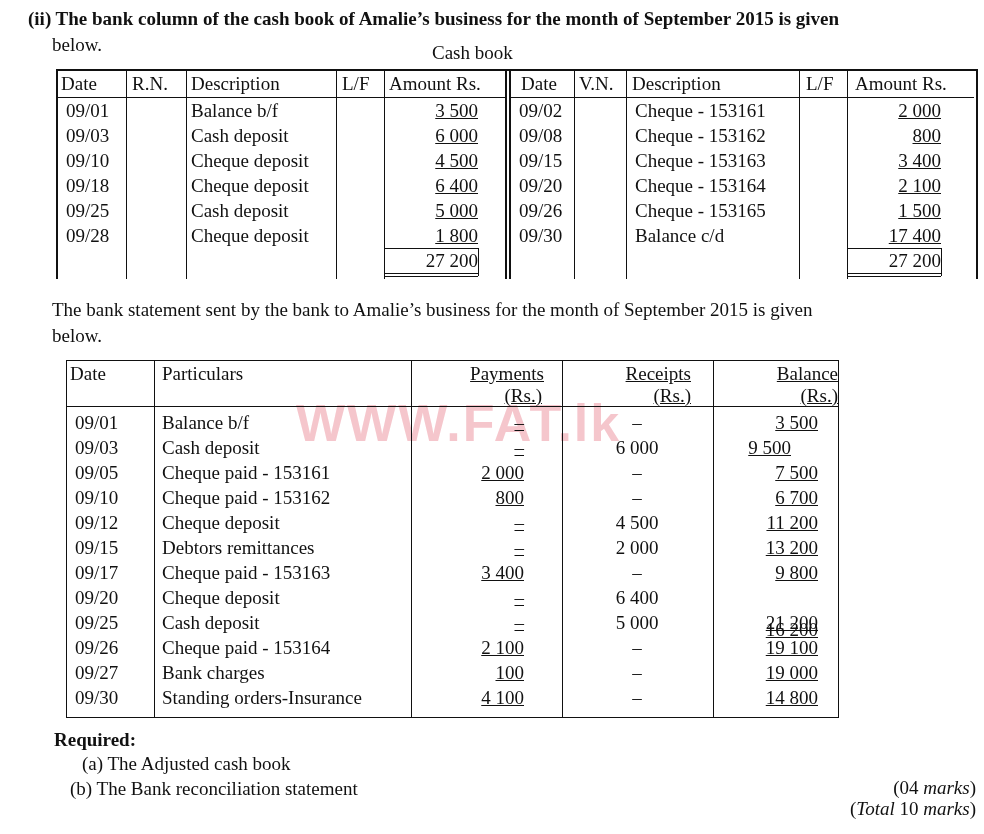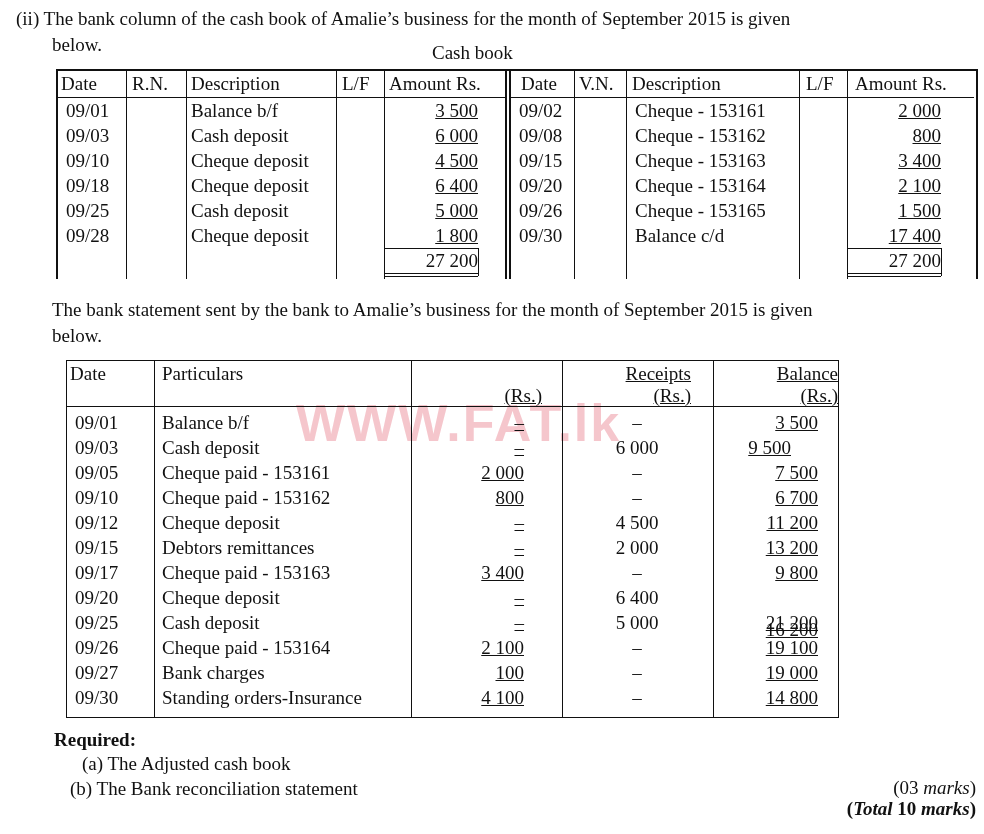--- a/index.html
+++ b/index.html
@@ -52,21 +52,21 @@
   .st-hdr-line { position: absolute; left: 0; top: 45px; width: 100%; border-top: 1.5px solid #111; }
   .st-vline { position: absolute; top: 0; height: 100%; border-left: 1.5px solid #111; }
   .st-cell { position: absolute; height: 25px; line-height: 25px; white-space: nowrap; }
 
   .italic { font-style: italic; }
   .bold { font-weight: bold; }
 </style>
 </head>
 <body>
 
-<div class="abs line" style="left:16px; top:8px;">(ii) The bank column of the cash book of Amalie’s business for the month of September 2015 is given</div>
+<div class="abs line" style="left:28px; top:8px;font-weight:bold;">(ii) The bank column of the cash book of Amalie’s business for the month of September 2015 is given</div>
 <div class="abs line" style="left:52px; top:34px;">below.</div>
 <div class="abs line" style="left:432px; top:42px;">Cash book</div>
 
 <div class="cashbook">
 
   <div class="cb-side cb-left">
     <div class="cb-hdr" style="left:0; width:447px;"></div>
     <div class="vline" style="left:68px;"></div>
     <div class="vline" style="left:128px;"></div>
     <div class="vline" style="left:278px;"></div>
@@ -161,20 +161,21 @@
 
 <div class="statement">
   <div class="st-hdr-line"></div>
   <div class="st-vline" style="left:87px;"></div>
   <div class="st-vline" style="left:344px;"></div>
   <div class="st-vline" style="left:495px;"></div>
   <div class="st-vline" style="left:646px;"></div>
 
   <div class="st-cell" style="left:3px; top:0;">Date</div>
   <div class="st-cell" style="left:95px; top:0;">Particulars</div>
+  <div class="st-cell right" style="left:345px; width:132px; top:0;">Payments</div>
   <div class="st-cell right" style="left:345px; width:130px; top:22px;">(Rs.)</div>
   <div class="st-cell right" style="left:496px; width:128px; top:0;">Receipts</div>
   <div class="st-cell right" style="left:496px; width:128px; top:22px;">(Rs.)</div>
   <div class="st-cell right" style="left:647px; width:124px; top:0;">Balance</div>
   <div class="st-cell right" style="left:647px; width:124px; top:22px;">(Rs.)</div>
 
   <div>
     <div class="st-cell" style="left:8px; top:49px;">09/01</div>
     <div class="st-cell" style="left:95px; top:49px;">Balance b/f</div>
     <div class="st-cell right" style="left:345px; width:112px; top:49px;">–</div>
@@ -258,17 +259,17 @@
     <div class="st-cell" style="left:496px; width:148px; top:324px; text-align:center;">–</div>
     <div class="st-cell right" style="left:647px; width:104px; top:324px;">14 800</div>
   </div>
 </div>
 
 <div class="abs line bold" style="left:54px; top:729px;">Required:</div>
 <div class="abs line" style="left:82px; top:753px;">(a) The Adjusted cash book</div>
 <div class="abs line" style="left:70px; top:778px;font-family:Liberation Serif, serif;">(b) The Bank reconciliation statement</div>
 
 <div class="abs line" style="right:8px; top:777px;">
-  <span>(03 </span><span class="italic">marks</span><span>)</span>
-</div>
-<div class="abs line" style="right:8px; top:798px;font-weight:bold;">
+  <span>(04 </span><span class="italic">marks</span><span>)</span>
+</div>
+<div class="abs line" style="right:8px; top:798px;">
   <span>(</span><span class="italic">Total</span><span style="white-space:pre;"> 10 </span><span class="italic">marks</span><span>)</span>
 </div>
 
 </body></html>

